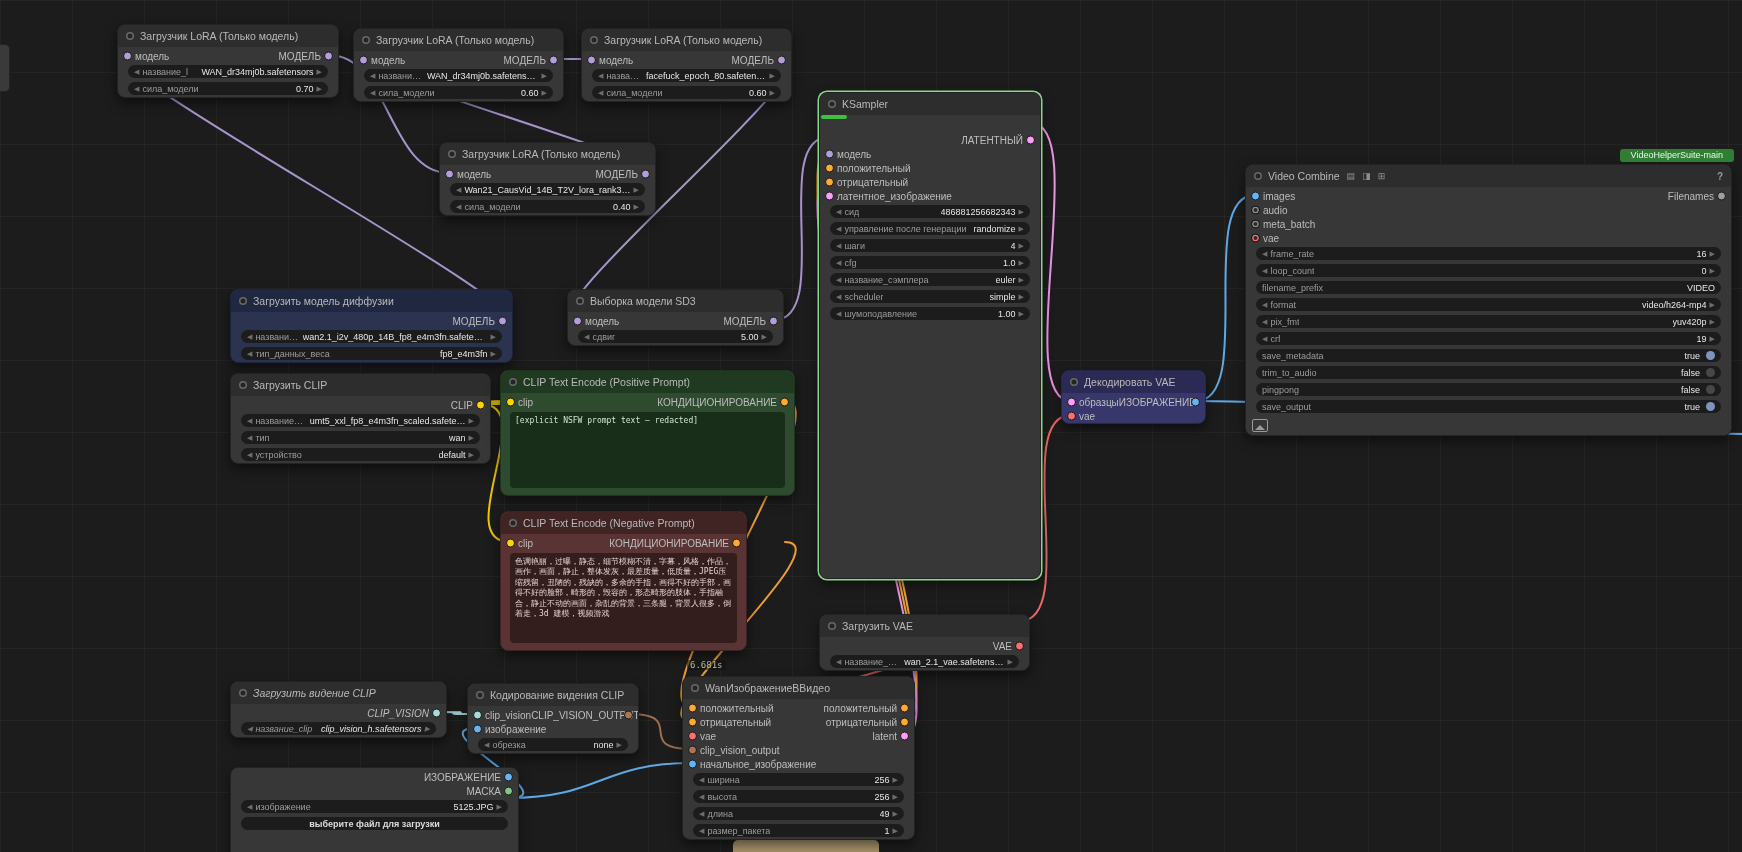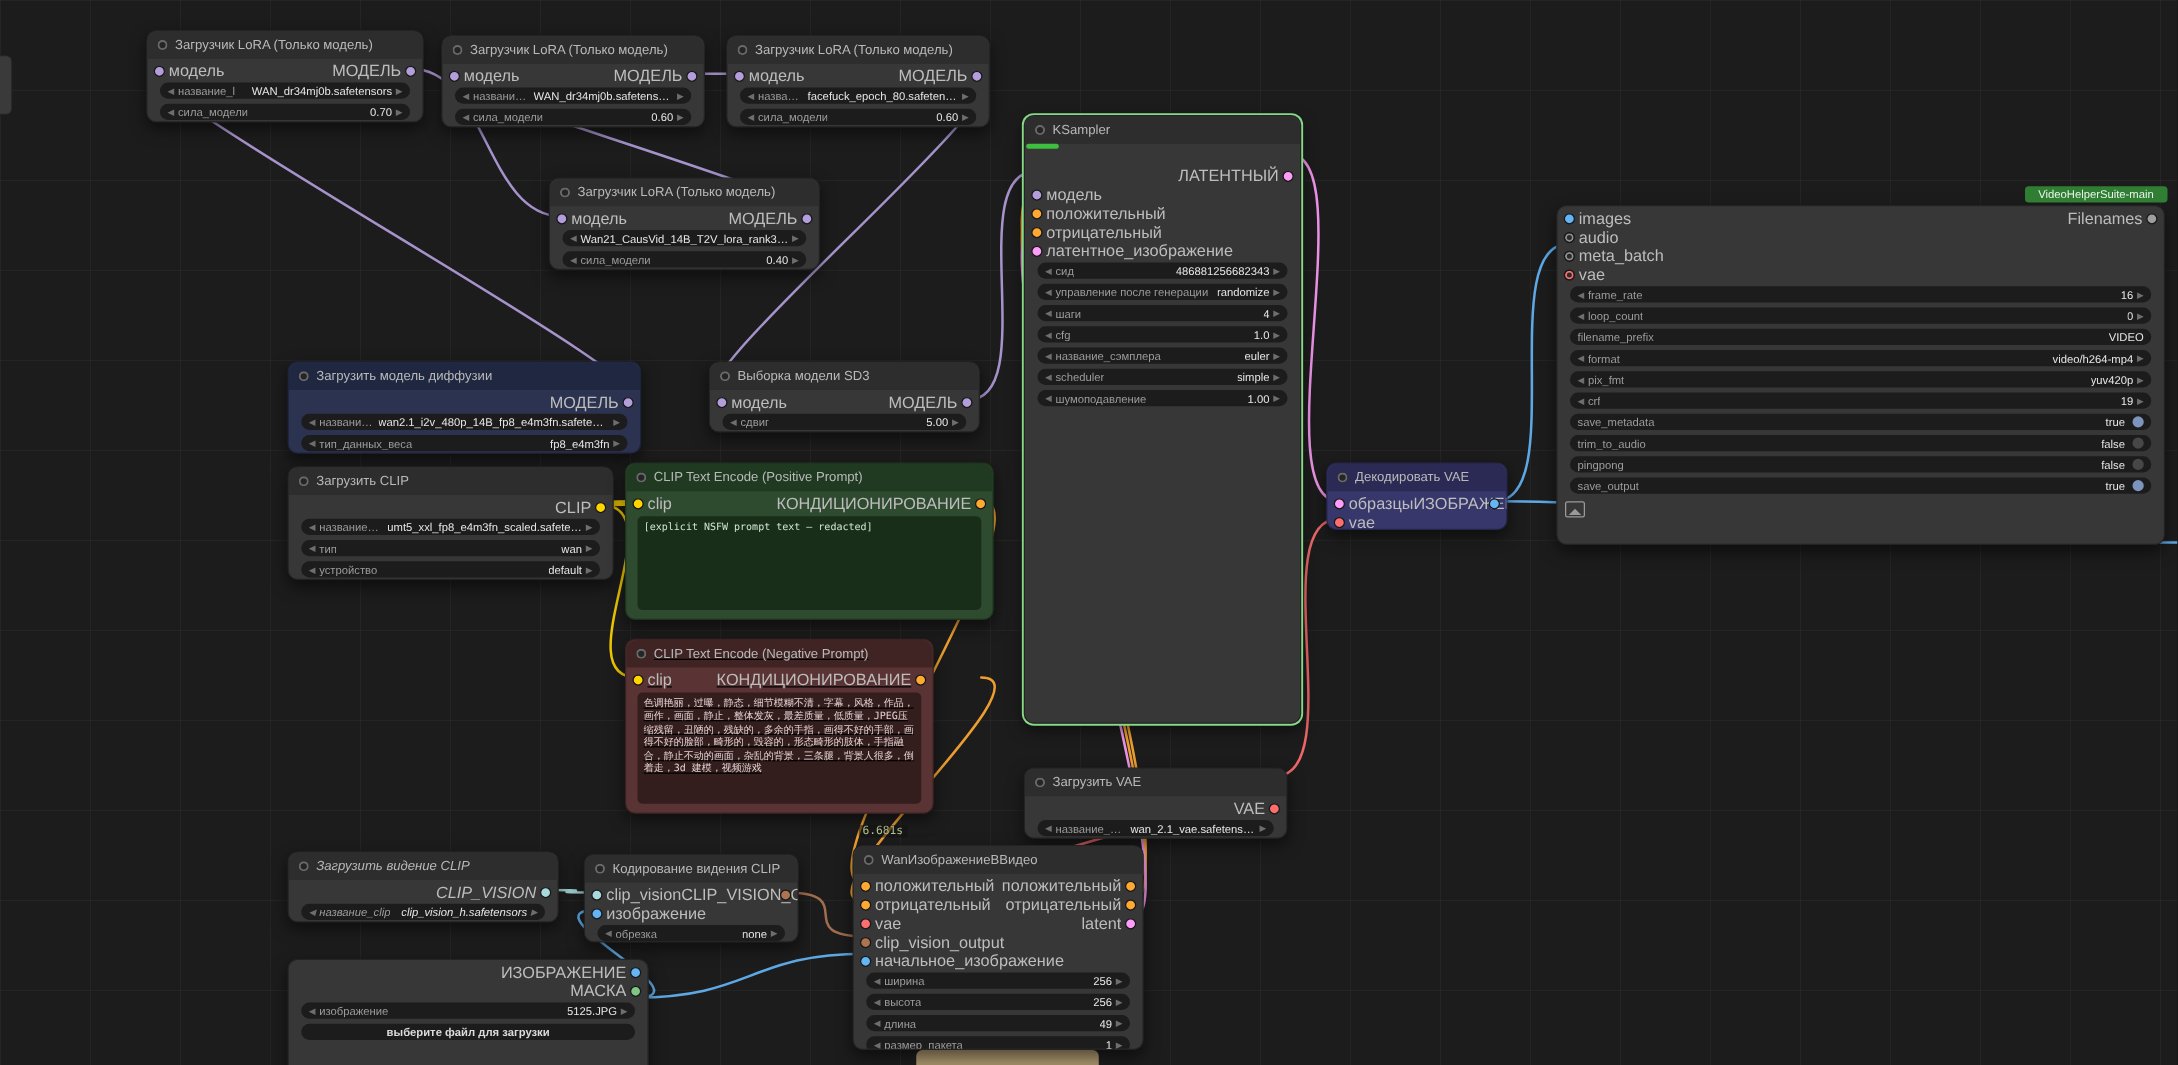--- a/index.html
+++ b/index.html
@@ -12,21 +12,21 @@
 .node{position:absolute;background:#373737;border:1px solid #232323;border-radius:8px;
   box-shadow:0 5px 12px rgba(0,0,0,.5);display:flex;flex-direction:column}
 .nhead{flex:0 0 22px;display:flex;align-items:center;gap:6px;padding:0 8px;background:#2d2d2d;
   border-radius:8px 8px 0 0;font-size:10.5px;color:#b9b9b9;white-space:nowrap;overflow:hidden}
 .ndot{flex:0 0 auto;width:8px;height:8px;border-radius:50%;background:#252525;box-shadow:inset 0 0 0 1.5px #6a6a6a}
 .ntitle{overflow:hidden;text-overflow:ellipsis}
 .nicon{color:#8f8f8f;font-size:9px;margin-left:1px}
 .nhelp{margin-left:auto;color:#9a9a9a;font-size:10px;font-weight:bold}
 .nprog{position:absolute;top:22px;left:1px;height:4px;background:#3fbf3f;border-radius:2px;z-index:2}
 .nbody{position:relative;flex:1;display:flex;flex-direction:column;padding-top:2px;min-height:0;overflow:hidden}
-.nrow{position:relative;flex:0 0 14px;display:flex;align-items:center;font-size:13px;color:#bdbdbd}
+.nrow{position:relative;flex:0 0 14px;display:flex;align-items:center;font-size:10px;color:#bdbdbd}
 .plab.left{margin-left:17px;margin-right:auto}
 .plab.right{margin-left:auto;margin-right:17px}
 .port{position:absolute;width:9px;height:9px;border-radius:50%;top:50%;transform:translateY(-50%);
   background:var(--pc,#9a9a9a);border:1px solid #181818;z-index:3}
 .port.pl{left:5px}.port.pr{right:5px}
 .port.hollow{background:#2b2b2b;box-shadow:inset 0 0 0 1.5px var(--pc,#808080)}
 .widget{flex:0 0 13px;display:flex;align-items:center;margin:2px 10px;padding:0 6px;background:#1c1c1c;
   border-radius:7px;font-size:9px;color:#9c9c9c;gap:3px;white-space:nowrap;overflow:hidden}
 .warrow{color:#6e6e6e;font-size:7px;flex:0 0 auto}
 .wlabel{overflow:hidden;text-overflow:ellipsis}
@@ -257,20 +257,28 @@
         </div>
         <div class="widget w-combo">
           <span class="warrow">◀</span>
           <span class="wlabel">шумоподавление</span>
           <span class="wvalue">1.00</span>
           <span class="warrow">▶</span>
         </div>
       </div>
     </div>
     <div class="node t-default" style="left: 1245px; top: 164px; width: 487px; height: 272px;">
+      <div class="nhead">
+        <span class="ndot"></span>
+        <span class="ntitle">Video Combine</span>
+        <span class="nicon">▤</span>
+        <span class="nicon">◨</span>
+        <span class="nicon">⊞</span>
+        <span class="nhelp">?</span>
+      </div>
       <div class="nbody">
         <div class="nrow">
           <span class="port pl" style="--pc: #64B5F6;"></span>
           <span class="plab left">images</span>
           <span class="plab right">Filenames</span>
           <span class="port pr" style="--pc: #9e9e9e;"></span>
         </div>
         <div class="nrow">
           <span class="port pl hollow" style="--pc: #8f8f8f;"></span>
           <span class="plab left">audio</span>
@@ -422,21 +430,21 @@
       <div class="nbody">
         <div class="nrow">
           <span class="port pl" style="--pc: #FFD500;"></span>
           <span class="plab left">clip</span>
           <span class="plab right">КОНДИЦИОНИРОВАНИЕ</span>
           <span class="port pr" style="--pc: #FFA931;"></span>
         </div>
         <div class="ntext">[explicit NSFW prompt text — redacted]</div>
       </div>
     </div>
-    <div class="node t-red" style="left: 500px; top: 511px; width: 247px; height: 140px; text-decoration: underline;">
+    <div class="node t-red" style="left: 500px; top: 511px; width: 247px; height: 140px;">
       <div class="nhead">
         <span class="ndot"></span>
         <span class="ntitle">CLIP Text Encode (Negative Prompt)</span>
       </div>
       <div class="nbody">
         <div class="nrow">
           <span class="port pl" style="--pc: #FFD500;"></span>
           <span class="plab left">clip</span>
           <span class="plab right">КОНДИЦИОНИРОВАНИЕ</span>
           <span class="port pr" style="--pc: #FFA931;"></span>

